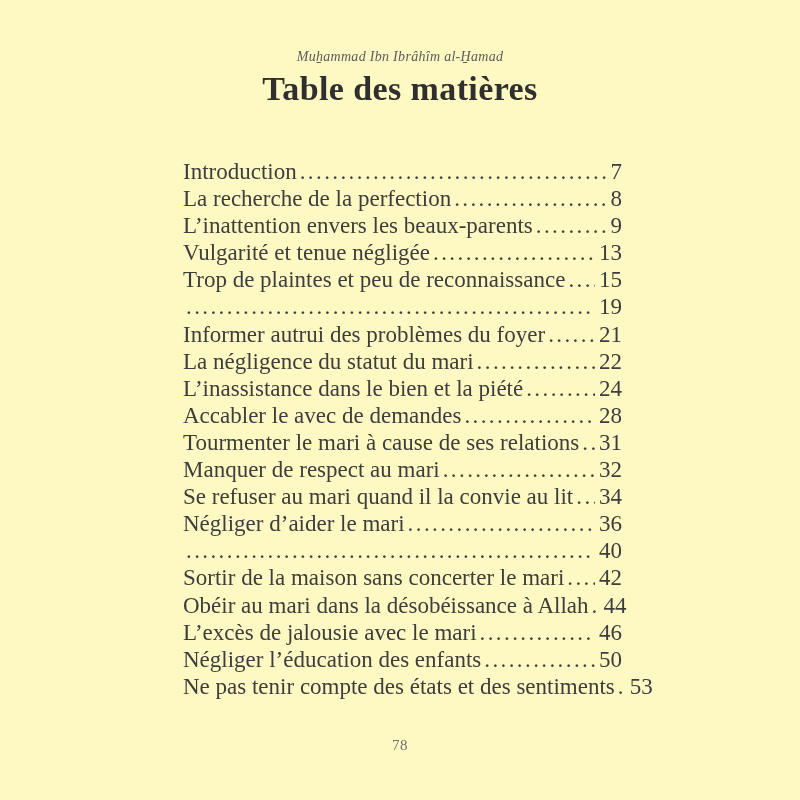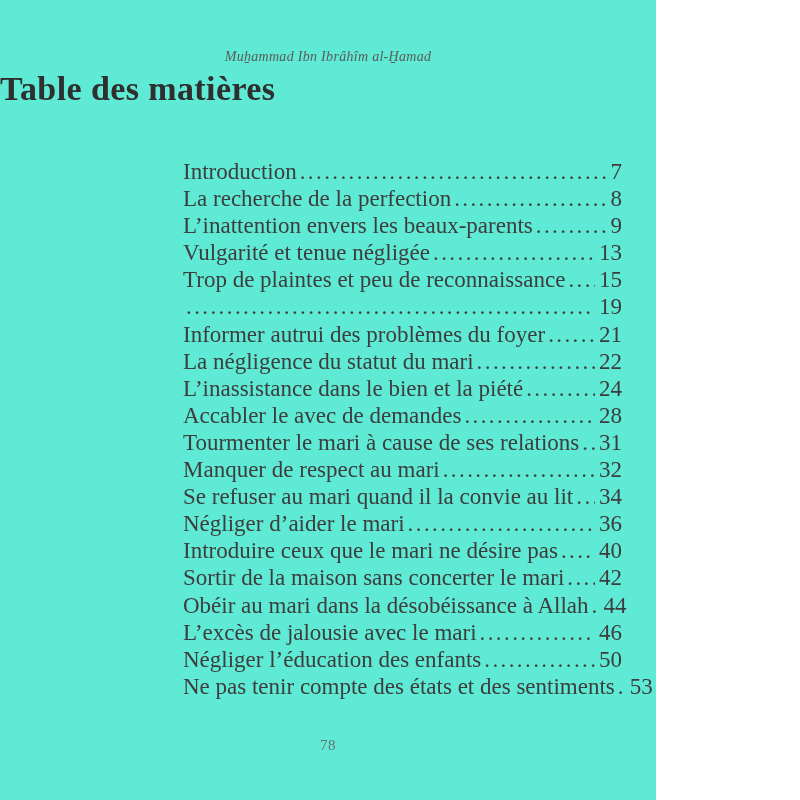--- a/index.html
+++ b/index.html
@@ -2,43 +2,44 @@
 <html><head>
 <meta charset="utf-8">
 <style>
   html, body {
     margin: 0;
     padding: 0;
     background: #ffffff;
   }
   .page {
     position: relative;
-    width: 656px;
+    width: 800px;
     height: 800px;
-    background: #5eead4;
+    background: #fef9c3;
     overflow: hidden;
     font-family: "Liberation Serif", serif;
     color: #3d3d3d;
   }
   .author-header {
     position: absolute;
     top: 49px;
     left: 0;
     width: 100%;
     text-align: center;
     font-style: italic;
     font-size: 14px;
     color: #5c5c5c;
     letter-spacing: 0.3px;
   }
   .page-title {
     position: absolute;
     top: 70px;
     left: 0;
     width: 100%;
+    text-align: center;
     margin: 0;
     font-size: 34px;
     font-weight: bold;
     color: #2f2f2f;
     letter-spacing: 0.4px;
   }
   .toc {
     position: absolute;
     top: 159px;
     left: 183px;
@@ -168,21 +169,20 @@
     <span class="toc-page">34</span>
   </div>
 
   <div class="toc-row">
     <span class="toc-label">Négliger d’aider le mari</span>
     <span class="toc-dots"></span>
     <span class="toc-page">36</span>
   </div>
 
   <div class="toc-row">
-    <span class="toc-label">Introduire ceux que le mari ne désire pas</span>
     <span class="toc-dots"></span>
     <span class="toc-page">40</span>
   </div>
 
   <div class="toc-row">
     <span class="toc-label">Sortir de la maison sans concerter le mari</span>
     <span class="toc-dots"></span>
     <span class="toc-page">42</span>
   </div>
 

